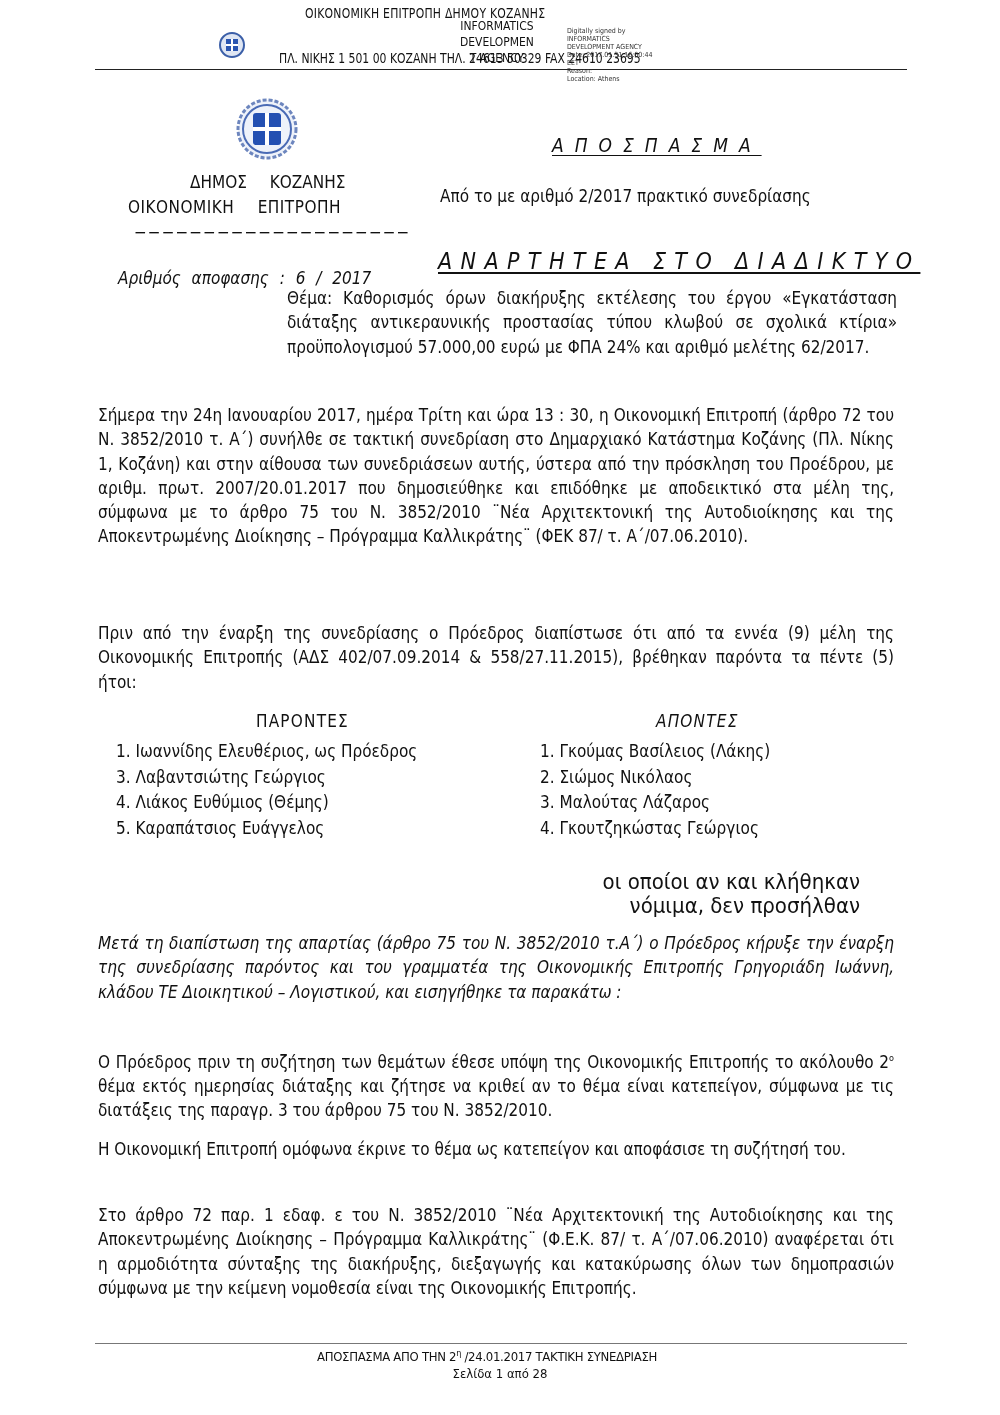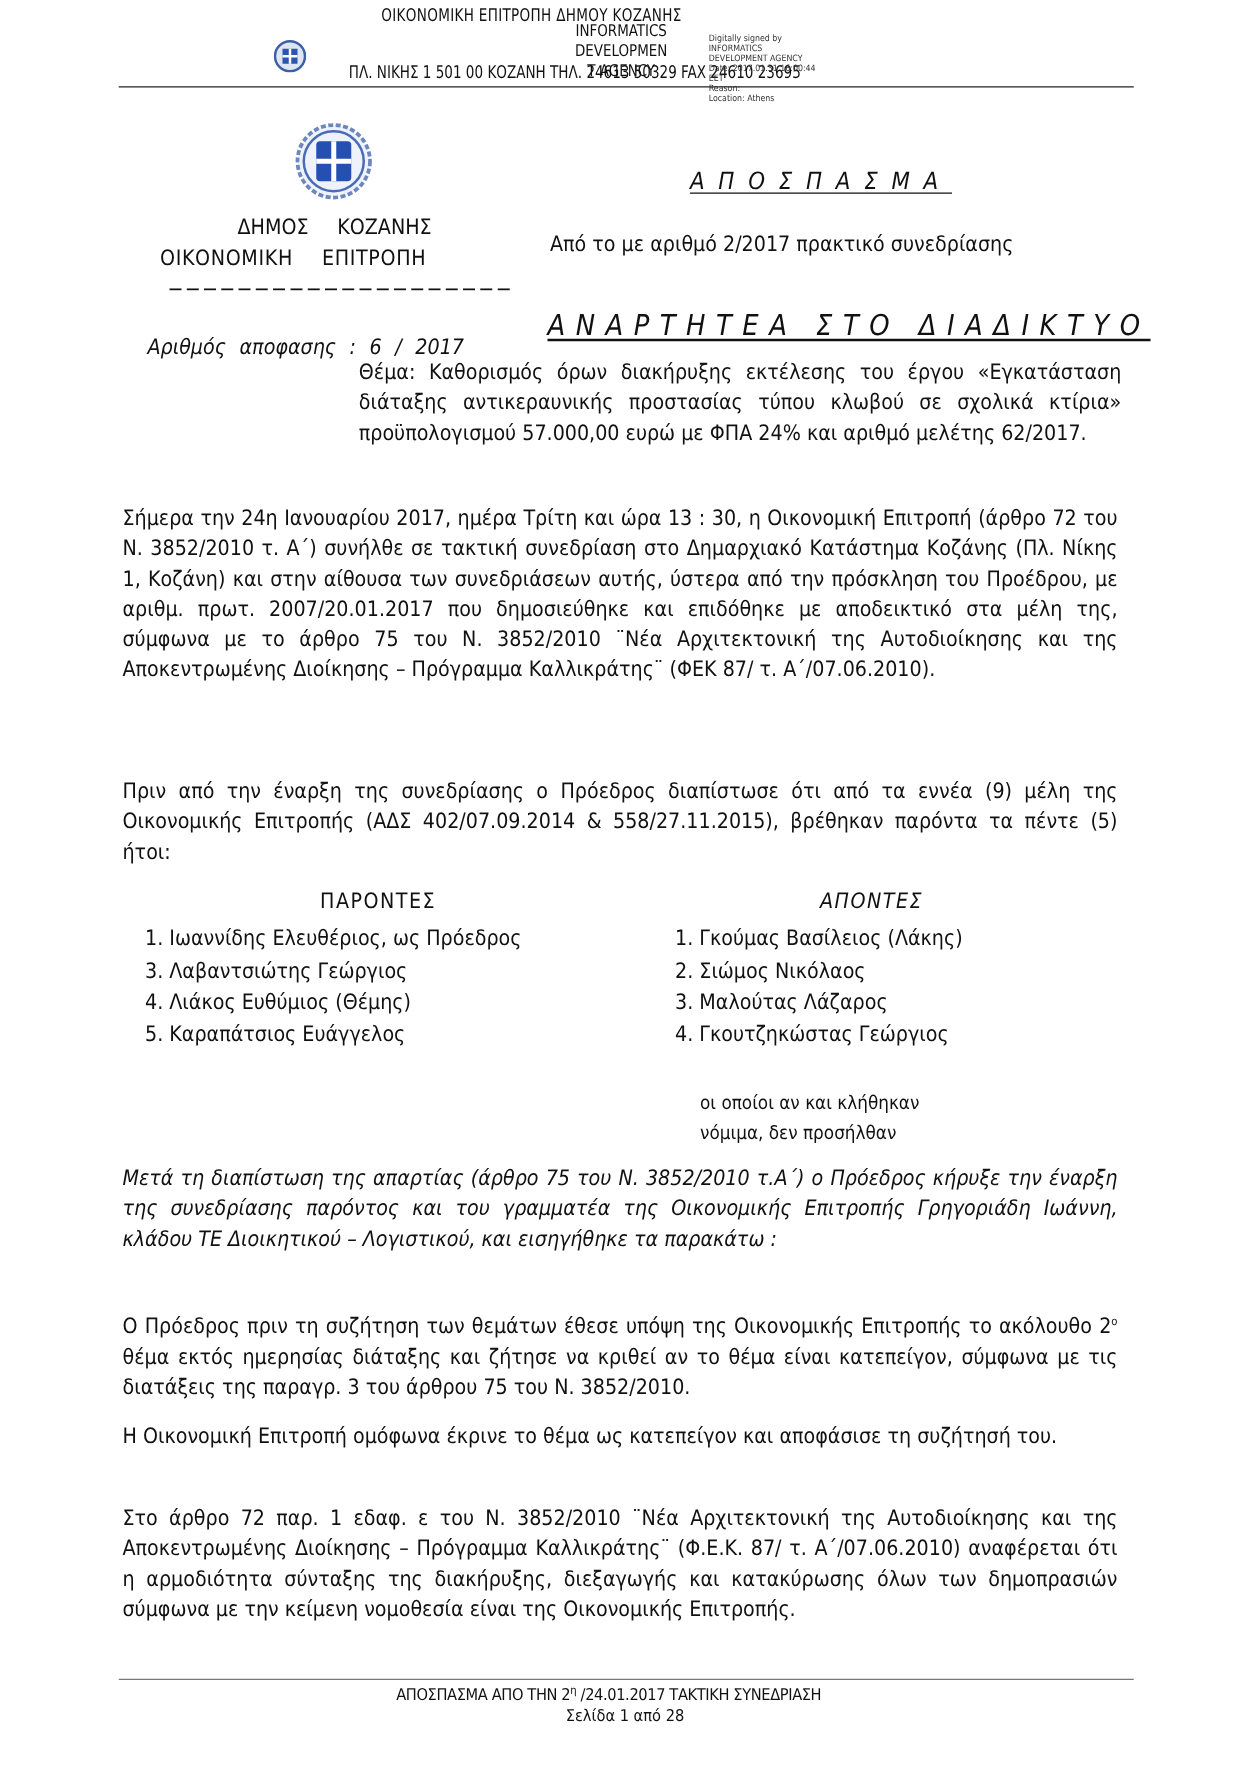--- a/index.html
+++ b/index.html
@@ -40,21 +40,21 @@
   .p5 { top: 1137px; }
   .p6 { top: 1203px; }
 
   
   .col-head { font-size: 17px; letter-spacing: 1.2px; white-space: nowrap; }
   .parontes-h { left: 256px; top: 711px; }
   .apontes-h { left: 656px; top: 711px; font-style: italic; }
   .list { font-size: 17px; line-height: 25.6px; white-space: nowrap; margin: 0; padding: 0; list-style: none; }
   .list-left { left: 116px; top: 739px; }
   .list-right { left: 540px; top: 739px; }
-  .note { left: 560px; top: 870px; width: 300px; font-size: 15px; line-height: 24px; text-align: left; }
+  .note { left: 560px; top: 870px; width: 300px; font-size: 22px; line-height: 24px; text-align: right; }
 
   
   .ftr-rule { left: 95px; top: 1343px; width: 812px; height: 1px; background: #777; }
   .ftr-line1 { left: 0; width: 974px; top: 1348px; font-size: 13px; text-align: center; white-space: nowrap; letter-spacing: -0.3px; }
   .ftr-line2 { left: 0; width: 1000px; top: 1366px; font-size: 13px; text-align: center; white-space: nowrap; }
   sup { font-size: 9px; }
 </style>
 </head>
 <body>
 

